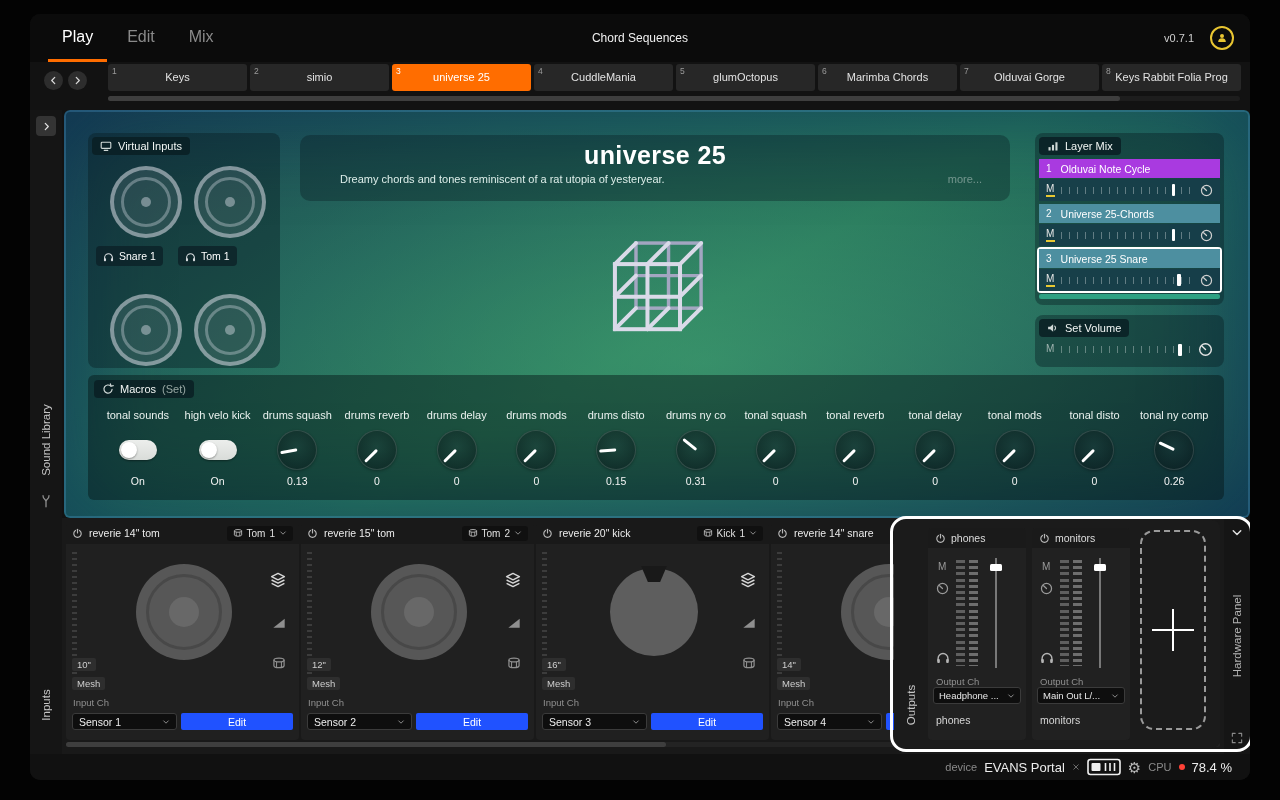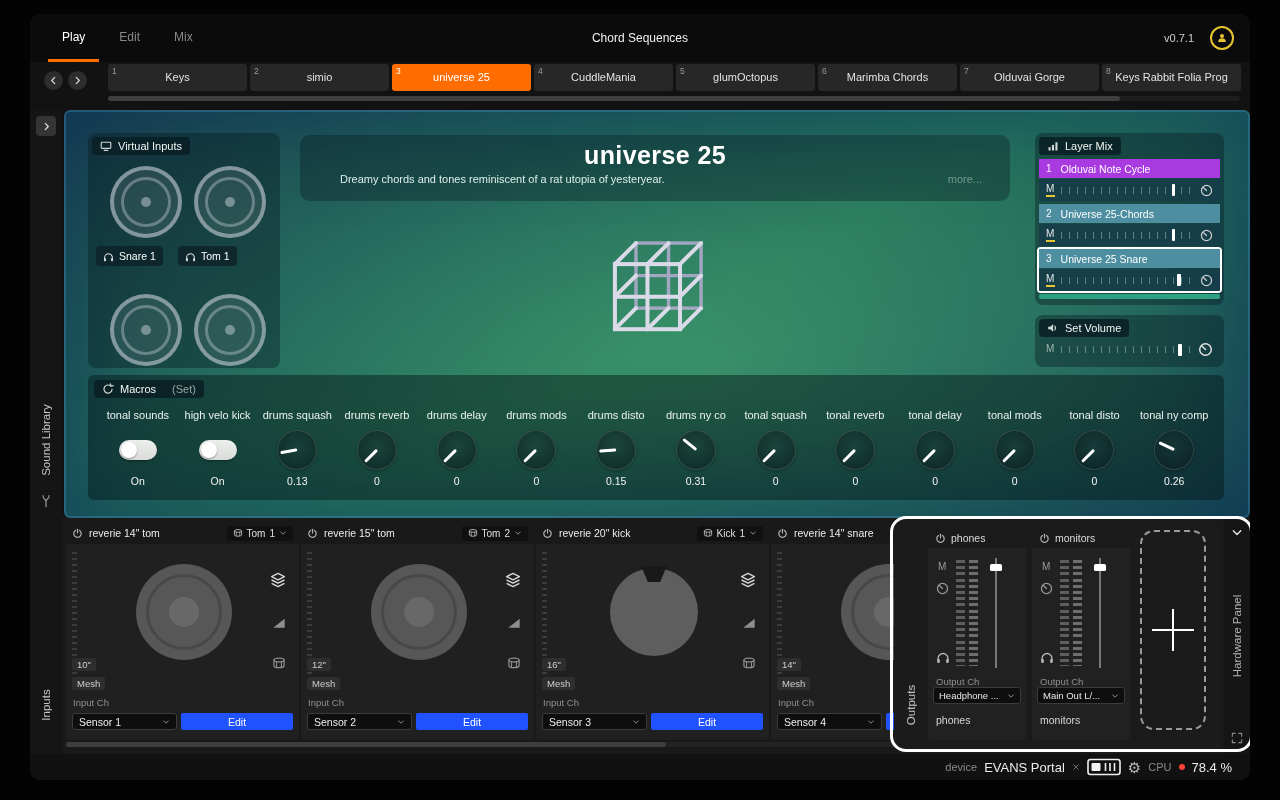--- a/index.html
+++ b/index.html
@@ -4,21 +4,21 @@
 <style>
 *{margin:0;padding:0;box-sizing:border-box}
 body{background:#000;font-family:"Liberation Sans","DejaVu Sans",sans-serif}
 .stage{position:relative;width:1280px;height:800px;background:#030303;overflow:hidden}
 .window{position:absolute;left:30px;top:14px;width:1220px;height:766px;background:#121212;border-radius:10px;overflow:hidden}
 .ic{display:block}
 svg{pointer-events:none}
 
 .topbar{position:absolute;left:0;top:0;width:1220px;height:48px;background:#0b0b0b}
 .tabs{position:absolute;left:18px;top:0;height:48px;display:flex;gap:6px}
-.tab{height:48px;line-height:46px;padding:0 14px;font-size:12px;color:#8a8a8a;cursor:pointer}
+.tab{height:48px;line-height:46px;padding:0 14px;font-size:16px;color:#8a8a8a;cursor:pointer}
 .tab.active{color:#fff;border-bottom:3px solid #ff6d00}
 .tb-title{position:absolute;left:0;right:0;top:0;height:48px;line-height:48px;text-align:center;font-size:12px;color:#f0f0f0;pointer-events:none}
 .version{position:absolute;right:56px;top:0;height:48px;line-height:48px;font-size:11px;color:#cfcfcf}
 .account{position:absolute;right:16px;top:12px;width:24px;height:24px;border:2px solid #e8c531;border-radius:50%;display:flex;align-items:center;justify-content:center;color:#e8c531}
 
 .parrow{position:absolute;top:57px;width:19px;height:19px;border-radius:50%;background:#2d2d2d;display:flex;align-items:center;justify-content:center;color:#d8d8d8}
 .parrow.l{left:14px}.parrow.r{left:38px}
 .presets{position:absolute;left:78px;top:50px;display:flex;gap:3px}
 .preset{position:relative;width:139px;height:27px;background:#272727;border-radius:3px}
 .preset-num{position:absolute;left:4px;top:2px;font-size:8.5px;color:#9a9a9a}
@@ -71,21 +71,21 @@
 .mute::after{content:'';position:absolute;left:0;bottom:0;width:9px;height:2px;background:#e8c832}
 .mute.nou{color:#9fb3b0}.mute.nou::after{display:none}
 .hslider{position:relative;flex:1;height:12px}
 .hslider .ticks{position:absolute;left:0;right:0;top:2.5px;height:7px;background:repeating-linear-gradient(90deg,rgba(255,255,255,.32) 0 1px,transparent 1px 8px)}
 .hslider .handle{position:absolute;top:0;width:3.5px;height:12px;background:#fff;border-radius:1px}
 .layer-peek{height:5px;background:#2ea183;border-radius:2px;margin-top:1px}
 .sv-row{display:flex;align-items:center;gap:7px;padding:4px 7px 0}
 
 .macros-panel{position:absolute;left:24px;top:265px;width:1136px;height:125px;background:rgba(4,20,20,.45);border-radius:6px}
 .macros-panel .panel-tag{position:absolute;left:6px;top:5px}
-.mset{color:#98a8a4;margin-left:10px}
+.mset{color:#98a8a4;margin-left:0}
 .macros-row{position:absolute;left:10px;right:10px;top:34px;bottom:5px;display:flex}
 .macro{flex:1;display:flex;flex-direction:column;align-items:center}
 .macro-label{font-size:11px;color:#e9f1ee;height:16px;white-space:nowrap}
 .macro-ctl{height:50px;display:flex;align-items:center;justify-content:center}
 .macro-value{font-size:10.5px;color:#f4f4f4}
 .knob{position:relative;width:40px;height:40px;border-radius:50%;background:radial-gradient(circle at 50% 42%, rgba(30,55,55,.35), rgba(4,14,16,.55));box-shadow:inset 0 0 0 1px rgba(255,255,255,.14),0 1px 3px rgba(0,0,0,.3)}
 .knob-needle{position:absolute;left:50%;top:3px;width:2.5px;height:17px;margin-left:-1.25px;background:#fff;border-radius:2px;transform-origin:50% 17px;transform:rotate(var(--rot,0deg))}
 .toggle{position:relative;width:38px;height:20px;border-radius:10px;background:linear-gradient(#eceeec,#d9dcd9);box-shadow:0 1px 2px rgba(0,0,0,.4)}
 .toggle-knob{position:absolute;left:2px;top:2px;width:16px;height:16px;border-radius:50%;background:#fff;box-shadow:0 1px 2px rgba(0,0,0,.35)}
 

